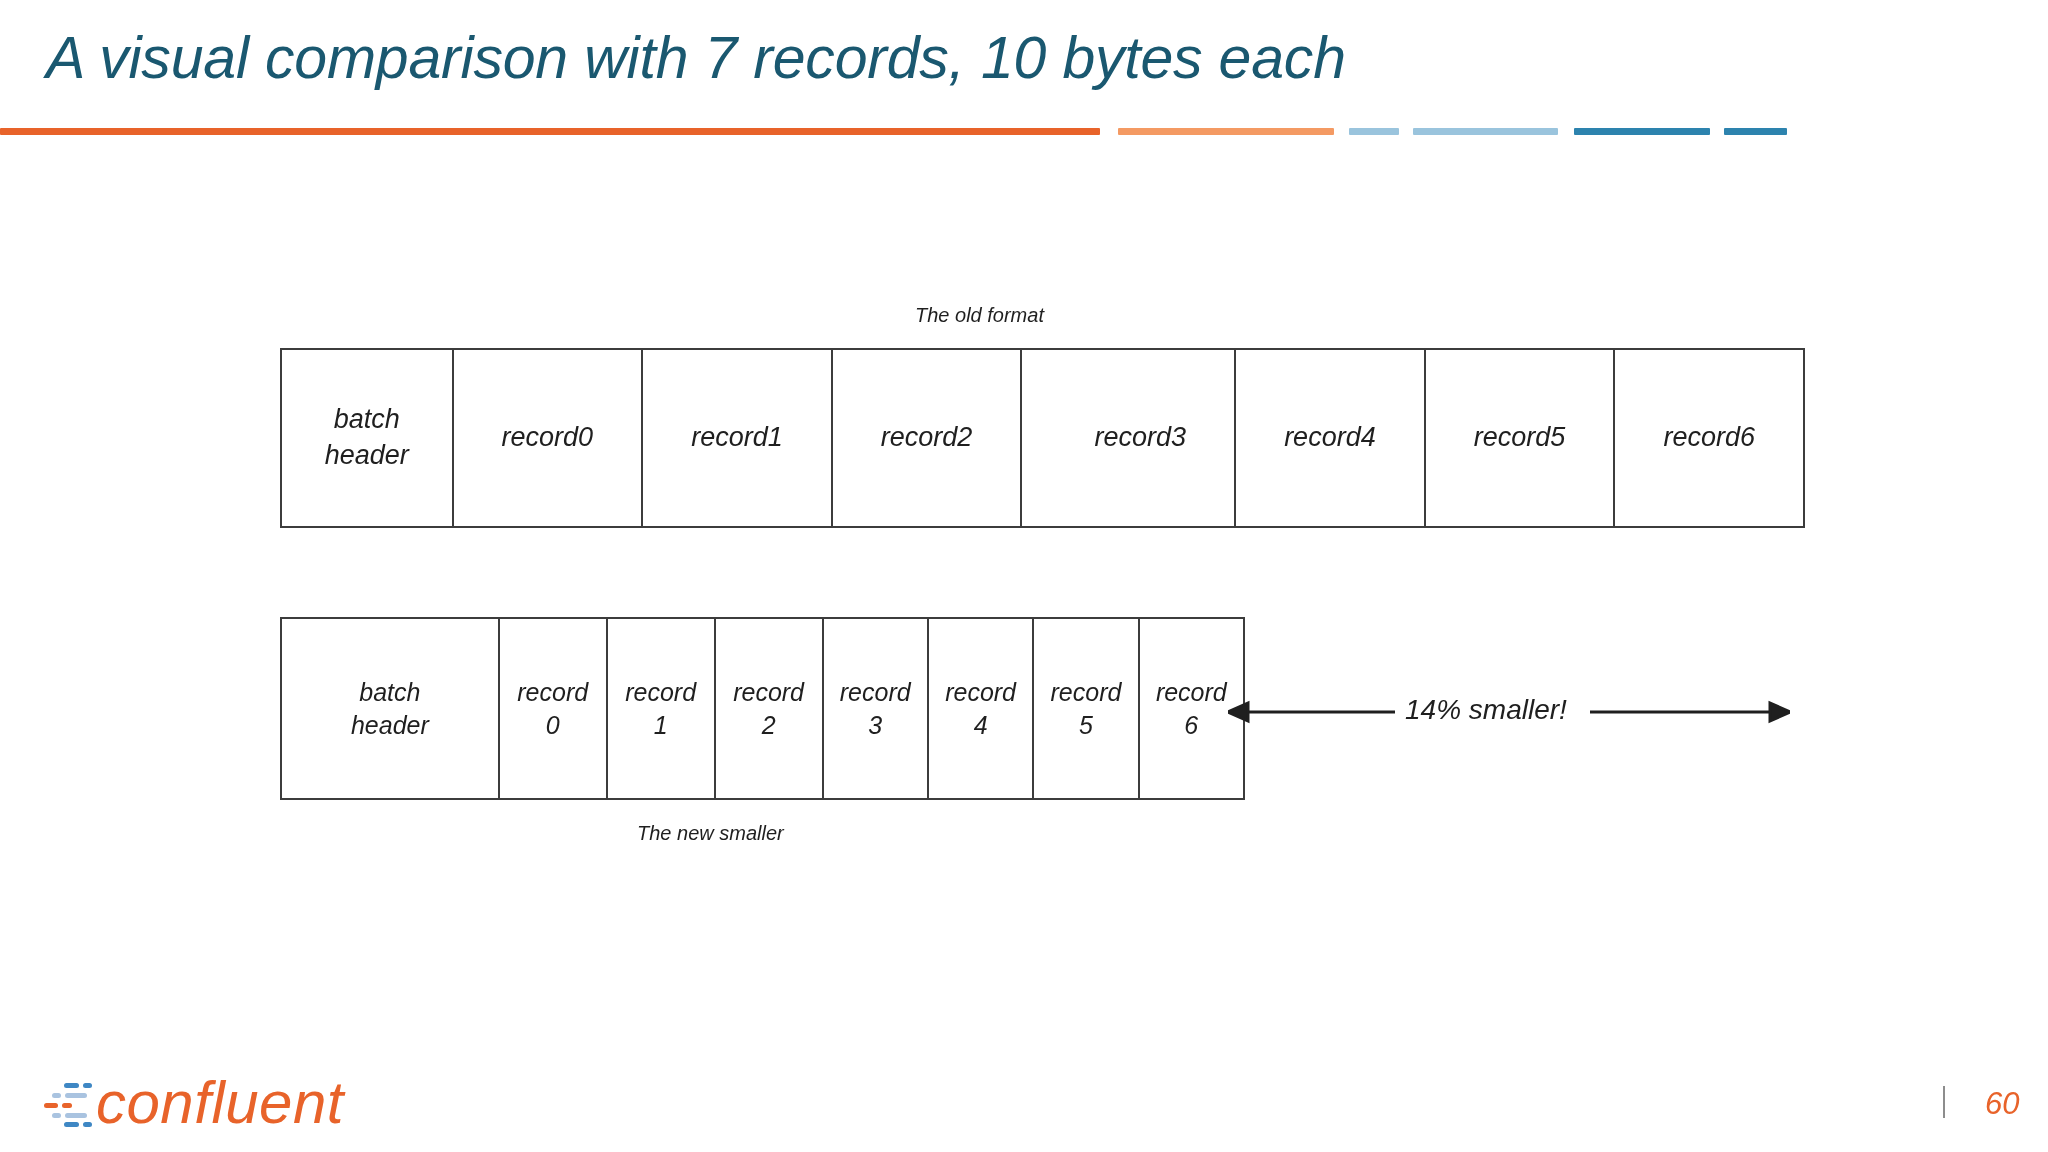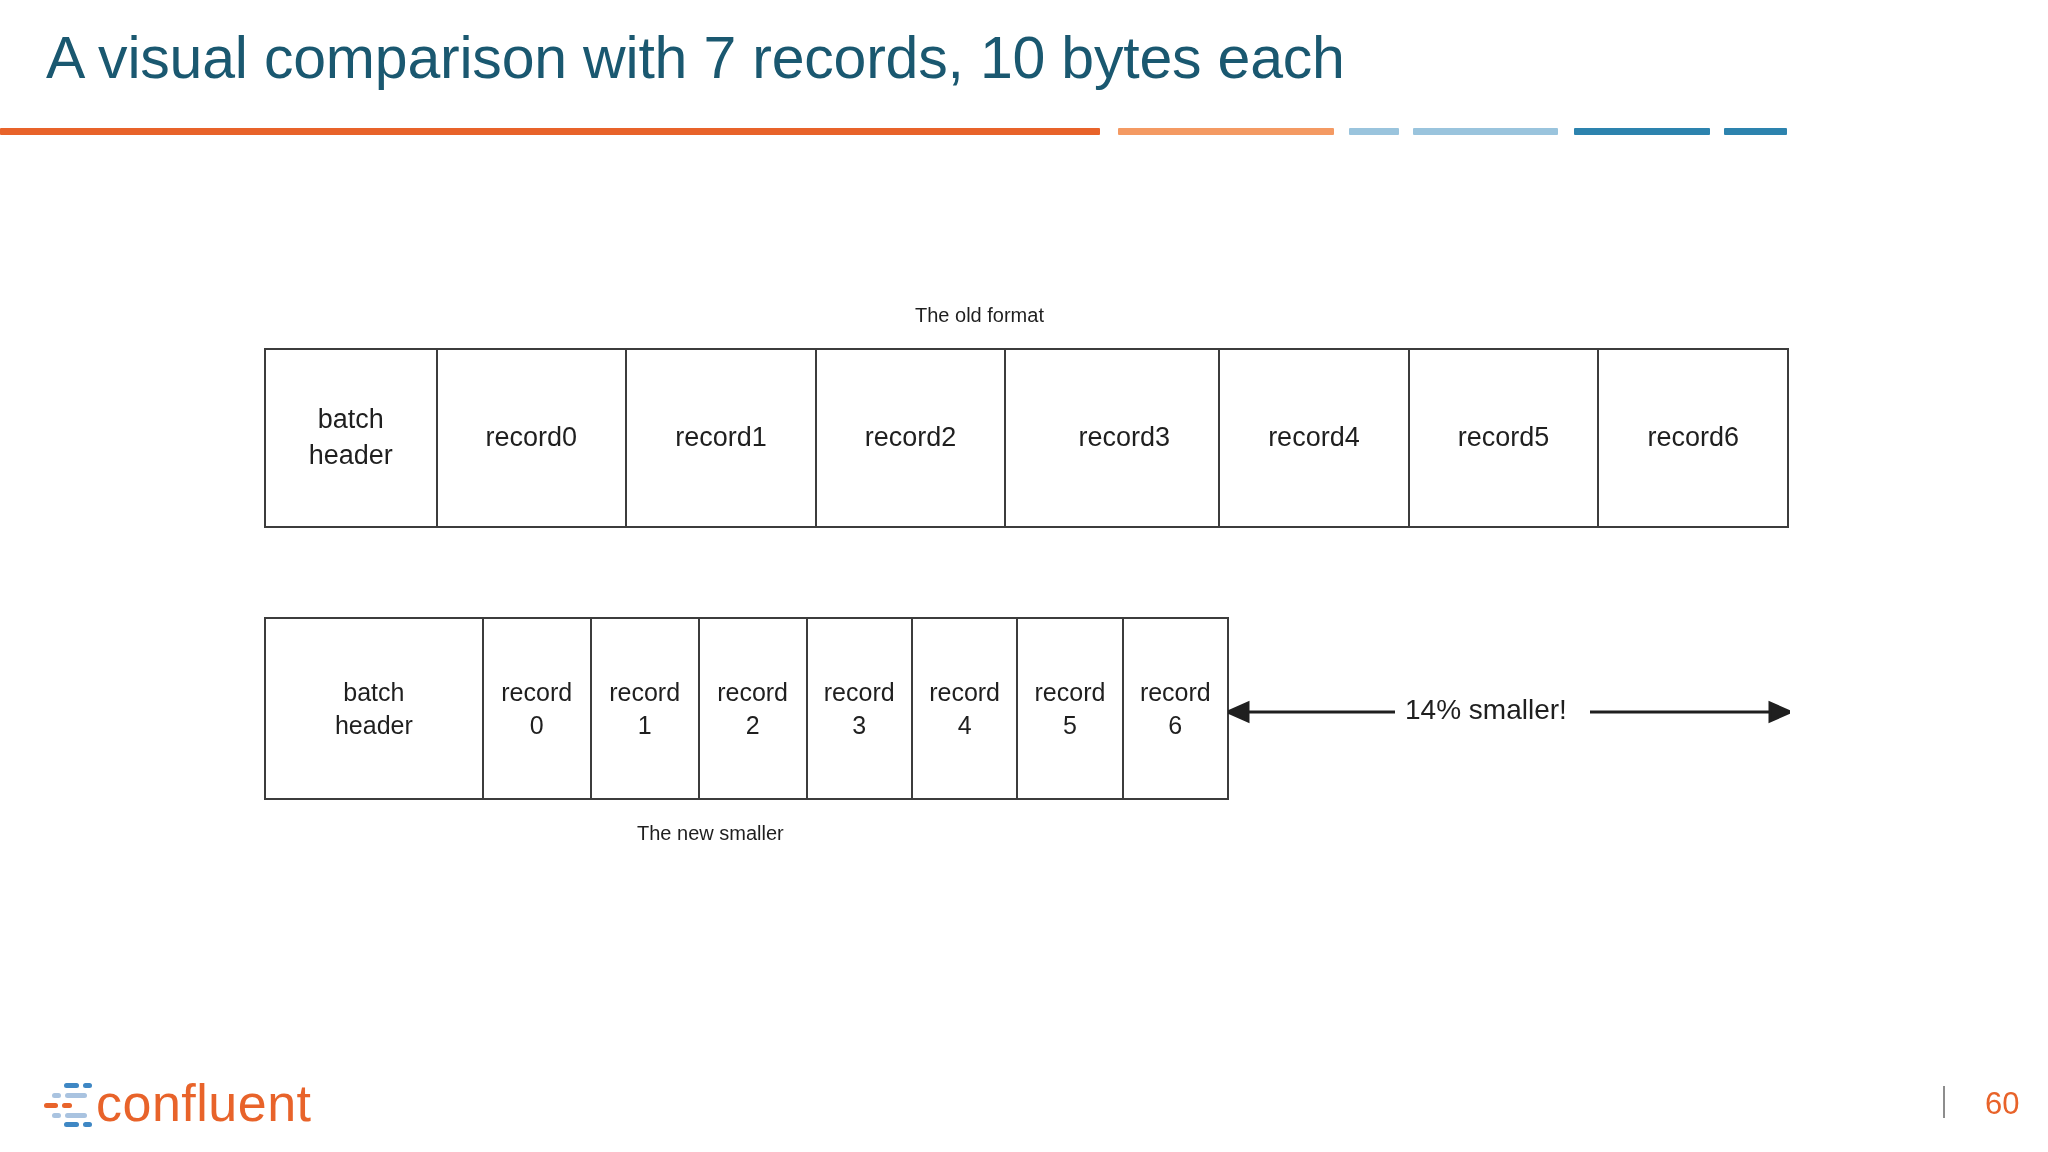--- a/index.html
+++ b/index.html
@@ -11,20 +11,21 @@
   body {
     font-family: "Liberation Sans", sans-serif;
     -webkit-font-smoothing: antialiased;
   }
   #slide {
     position: relative;
     width: 2048px;
     height: 1152px;
     background: #ffffff;
     overflow: hidden;
+    font-style: italic;
   }
 
   
   #slide-title {
     position: absolute;
     left: 46px;
     top: 28px;
     font-size: 59px;
     line-height: 1.05;
     letter-spacing: -0.2px;
@@ -53,20 +54,21 @@
     color: #1F1F1F;
     white-space: nowrap;
     font-weight: 400;
   }
   .box-row {
     position: absolute;
     display: flex;
     box-sizing: border-box;
     border: 2.5px solid #3C3C3C;
     background: #ffffff;
+    margin-left: 16px;
   }
   .fmt-box {
     box-sizing: border-box;
     border-right: 2.5px solid #3C3C3C;
     display: flex;
     align-items: center;
     justify-content: center;
     text-align: center;
     color: #1F1F1F;
     line-height: 1.32;
@@ -129,21 +131,21 @@
     height: 46px;
     margin-right: 4px;
   }
   #logo-mark span {
     position: absolute;
     height: 5px;
     border-radius: 2.5px;
     display: block;
   }
   #logo-wordmark {
-    font-size: 52px;
+    font-size: 60px;
     color: #E8632A;
     letter-spacing: 0.5px;
     font-weight: 400;
     line-height: 1;
   }
   #page-divider {
     position: absolute;
     left: 1943px;
     top: 1086px;
     width: 2px;

